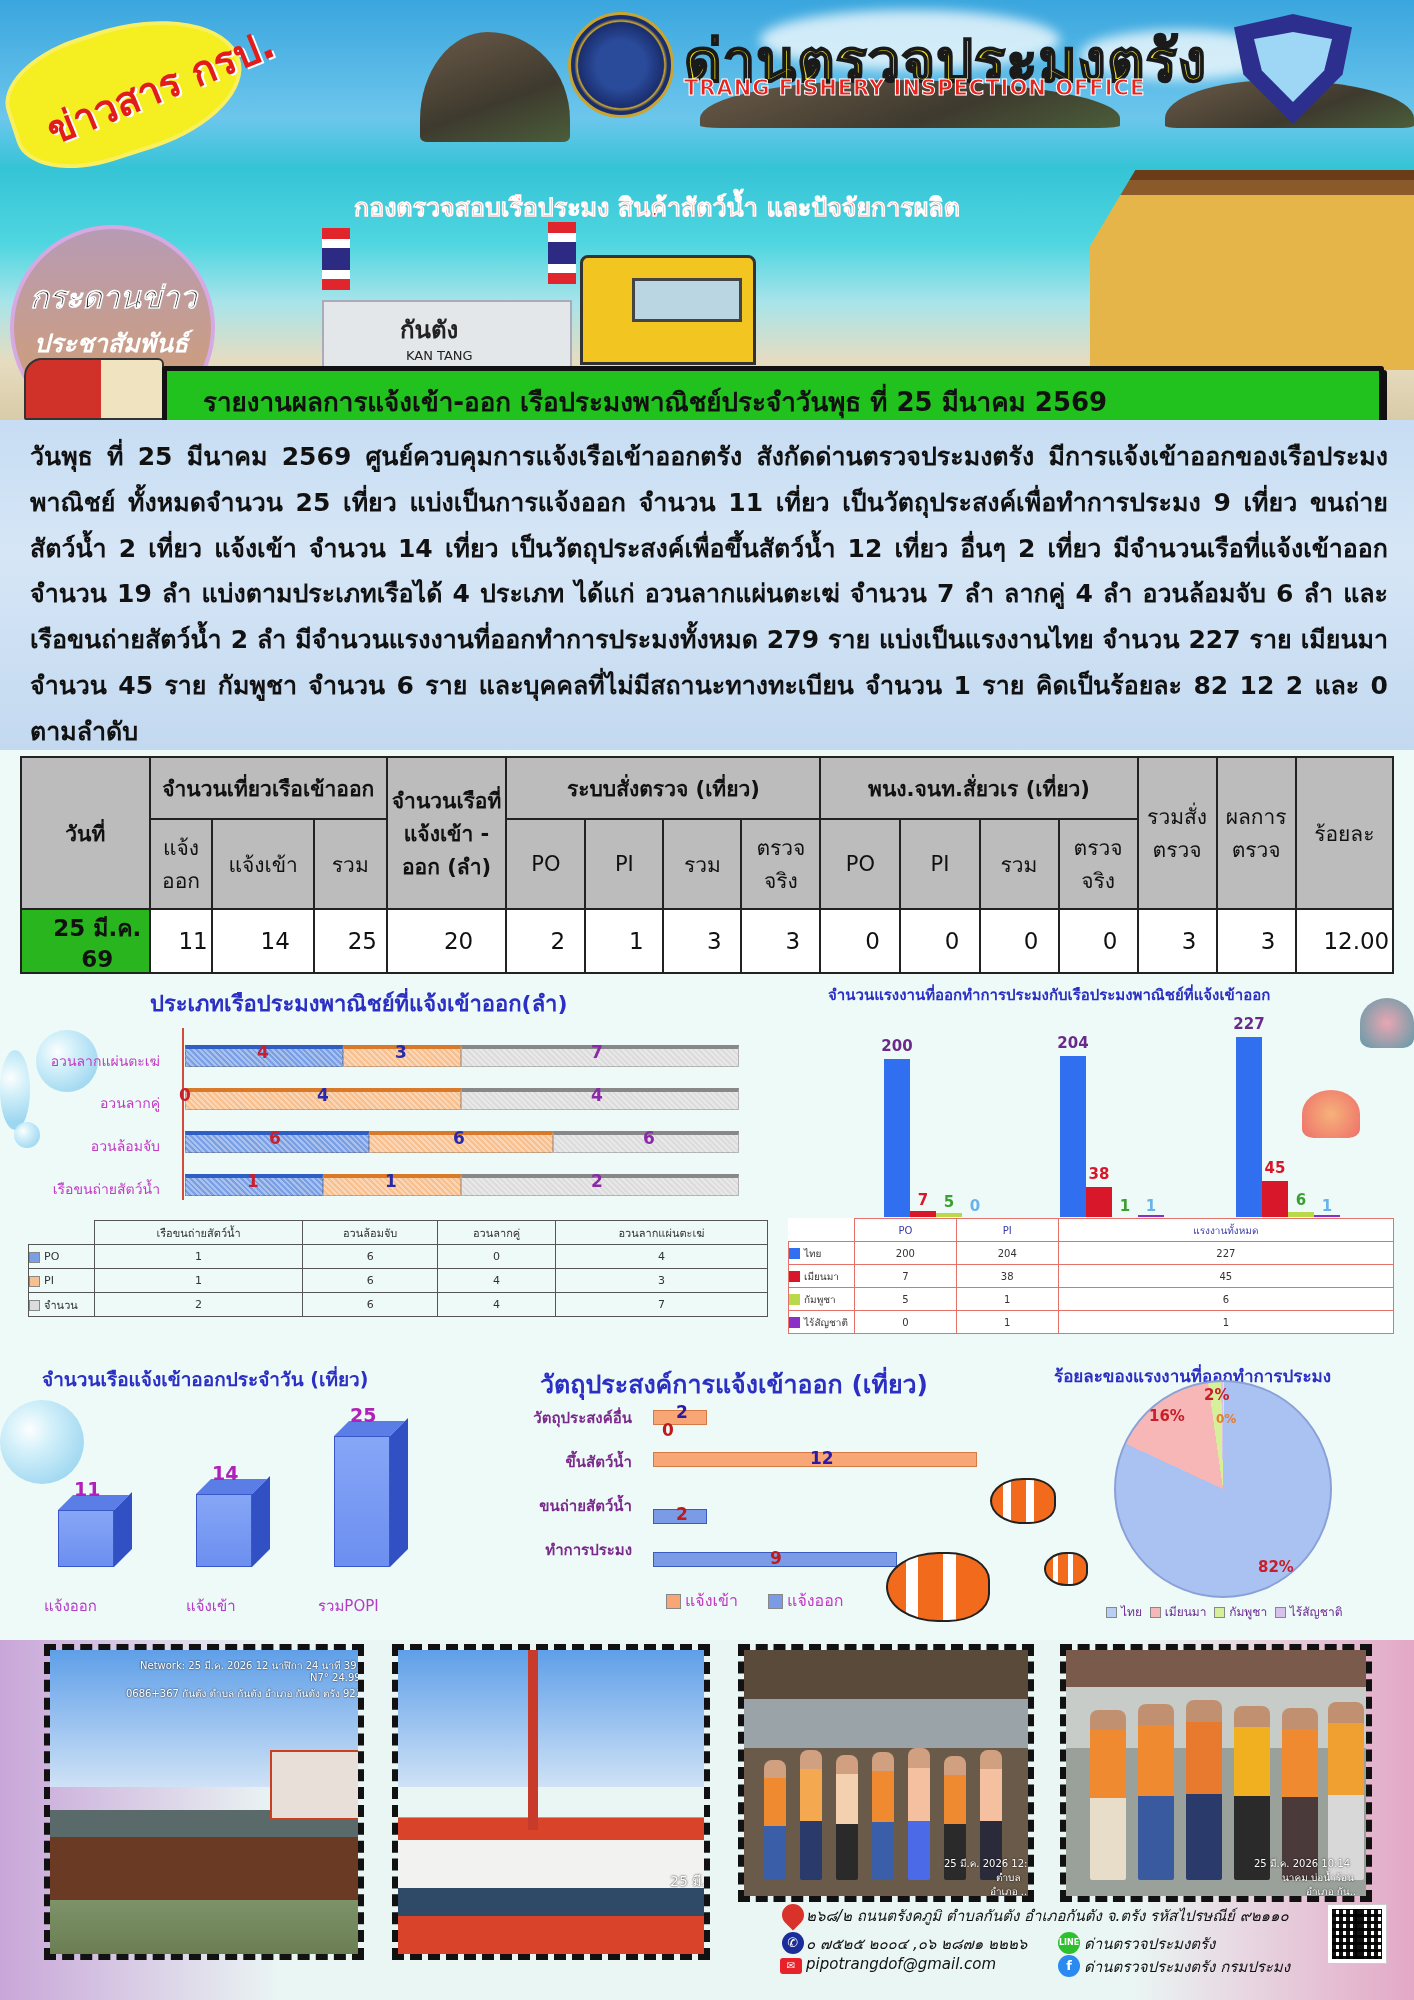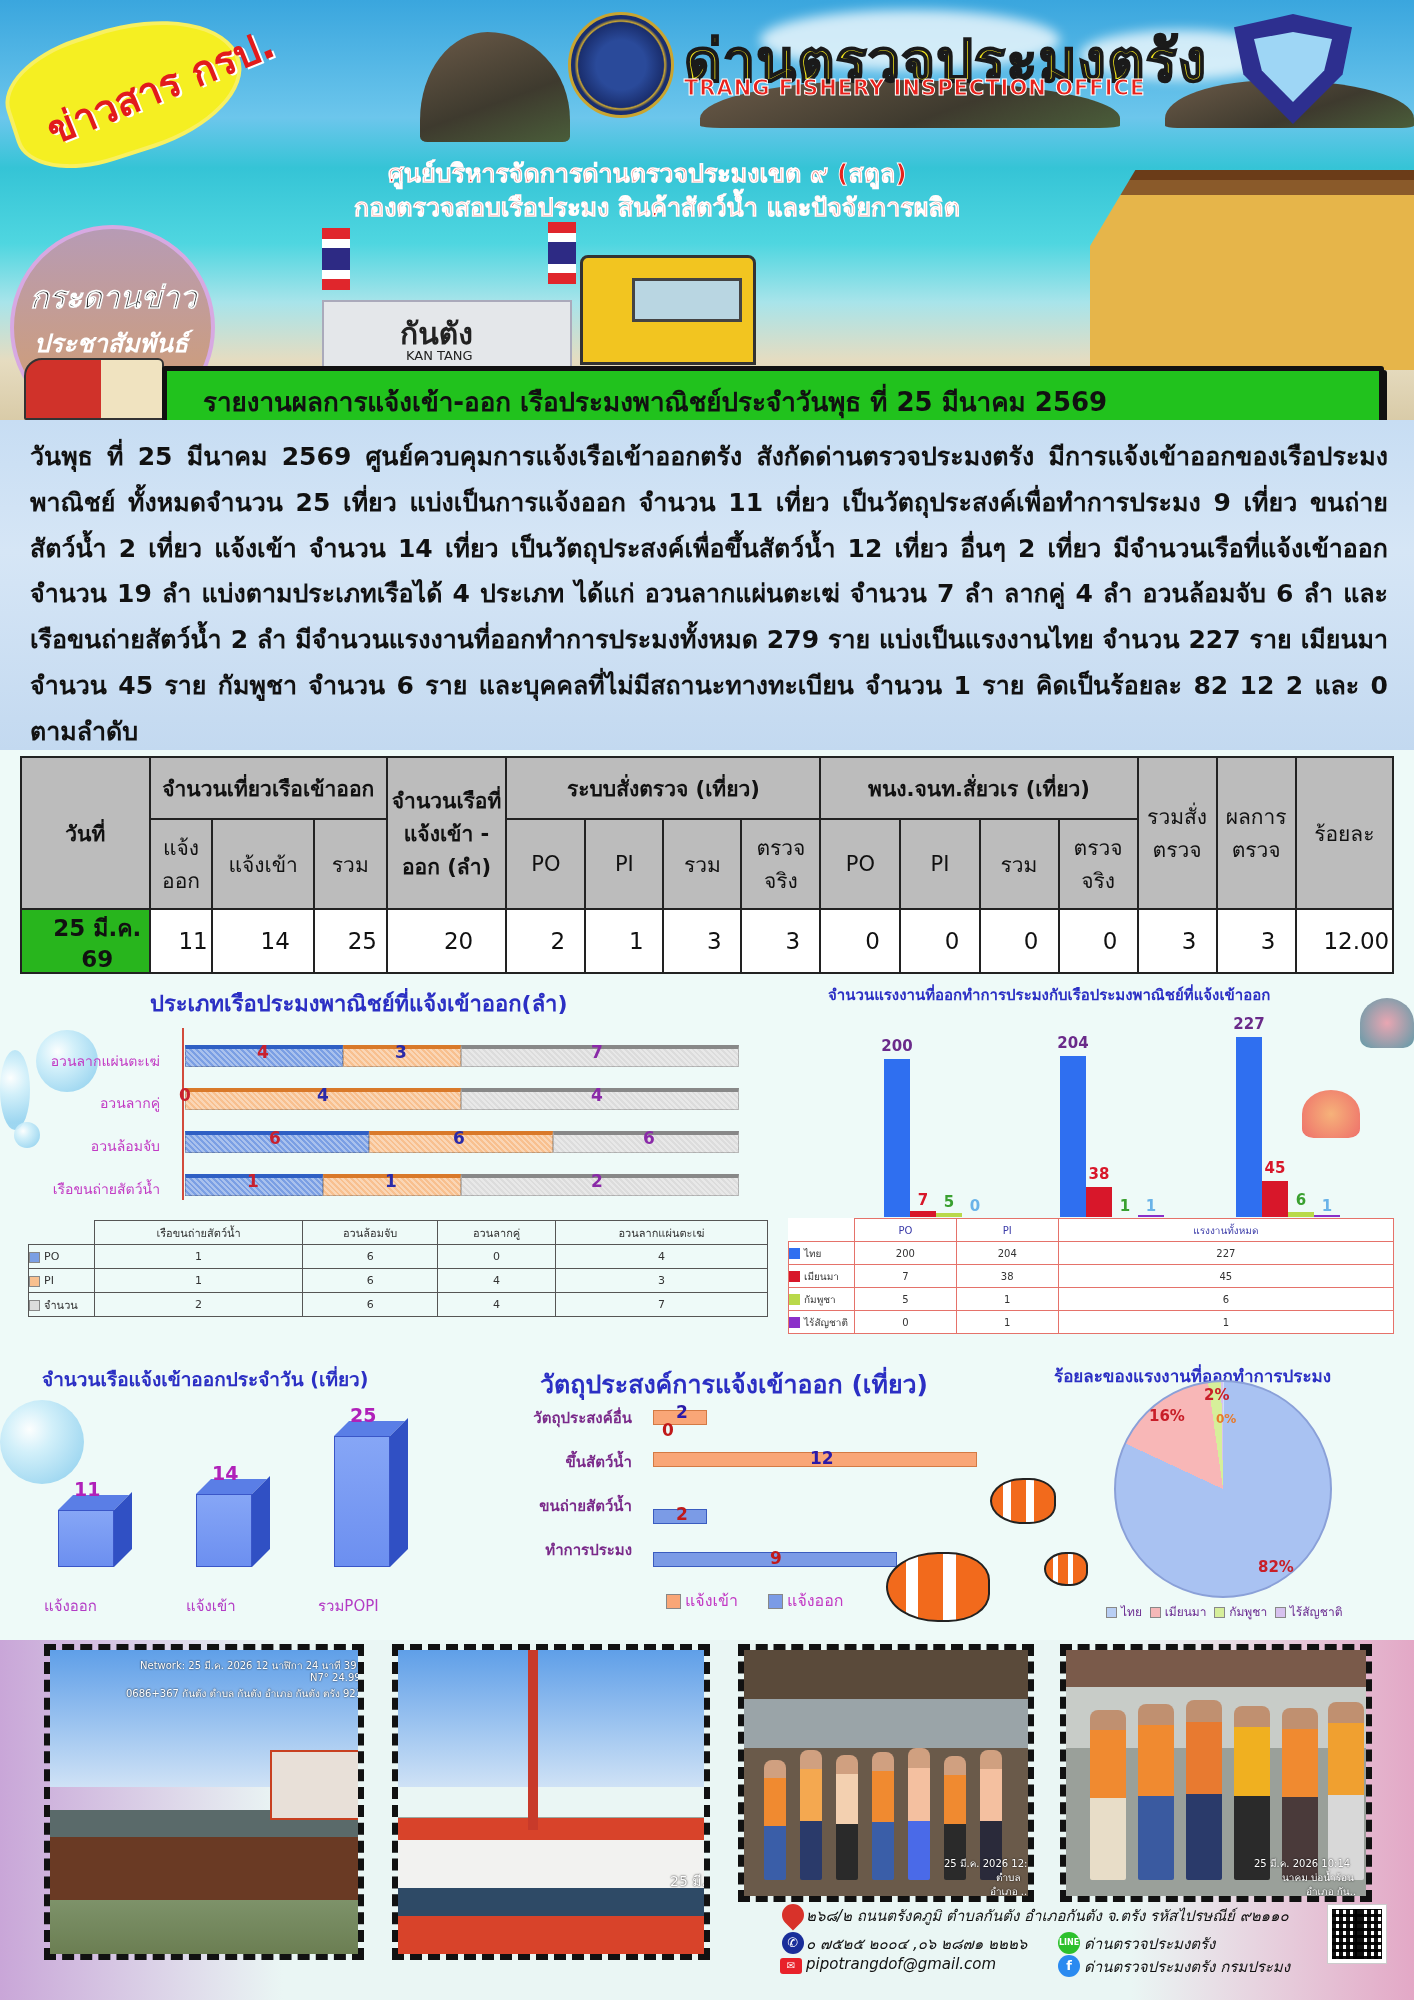--- a/index.html
+++ b/index.html
@@ -18,21 +18,21 @@
   .title-en { left: 684px; top: 76px; font-size: 21px; font-weight: bold; color: #e8221c; -webkit-text-stroke: 1px #fff; letter-spacing: 1px; white-space: nowrap; }
   .logo-shield { left: 1234px; top: 14px; width: 118px; height: 110px; background: #2d2f8f; clip-path: polygon(0 12%, 50% 0, 100% 12%, 92% 55%, 50% 100%, 8% 55%); }
   .logo-shield-inner { left: 1254px; top: 32px; width: 78px; height: 70px; background: #9ed6f5; clip-path: polygon(0 10%, 50% 0, 100% 10%, 90% 55%, 50% 100%, 10% 55%); }
   .sub1, .sub2 { font-size: 25px; font-weight: bold; color: #e8221c; -webkit-text-stroke: 0.8px #fff; white-space: nowrap; }
   .sub1 { left: 388px; top: 153px; }
   .sub2 { left: 322px; top: 187px; margin-left: 32px; }
   .station { left: 1090px; top: 170px; width: 324px; height: 200px; background: linear-gradient(180deg, #8a5a2a 0 8%, #e6b54a 8% 100%); border-top: 10px solid #6b3c18; clip-path: polygon(14% 0, 100% 0, 100% 100%, 0 100%, 0 38%); }
   .train { left: 580px; top: 255px; width: 176px; height: 110px; background: #f2c520; border: 3px solid #333; border-radius: 8px 8px 0 0; }
   .train-win { left: 632px; top: 278px; width: 110px; height: 44px; background: #b9d6e2; border: 3px solid #444; }
   .kantang-sign { left: 322px; top: 300px; width: 250px; height: 105px; background: #e4e7ea; border: 2px solid #aab; }
-  .kantang-th { left: 400px; top: 310px; font-size: 30px; font-weight: bold; color: #222; }
+  .kantang-th { left: 400px; top: 310px; font-size: 24px; font-weight: bold; color: #222; }
   .kantang-en { left: 406px; top: 348px; font-size: 13px; color: #222; }
   .flag { width: 28px; height: 62px; background: linear-gradient(180deg,#e0262c 0 17%,#fff 17% 33%,#2d2a84 33% 67%,#fff 67% 83%,#e0262c 83%); }
   .board-circle { left: 10px; top: 225px; width: 205px; height: 205px; border-radius: 50%; background: linear-gradient(180deg, #b79bb5, #d49e6a); border: 4px solid #d7a9e2; }
   .board-t1 { left: 30px; top: 272px; font-size: 31px; font-weight: bold; color: #111; -webkit-text-stroke: 0.6px #fff; font-style: italic; }
   .board-t2 { left: 34px; top: 323px; font-size: 25px; font-weight: bold; color: #fff; font-style: italic; }
   .train-icon { left: 24px; top: 358px; width: 140px; height: 62px; background: linear-gradient(90deg, #d0322a 0 55%, #f0e3c0 55%); border: 2px solid #333; border-radius: 18px 6px 2px 2px; }
 
   
   #banner { left: 162px; top: 366px; width: 1222px; height: 60px; background: #21c21d; border: 5px solid #111; border-radius: 3px; box-shadow: 3px 4px 0 #111; }
   #banner span { position: absolute; left: 36px; top: 10px; font-size: 26px; font-weight: bold; color: #111; white-space: nowrap; }
@@ -125,21 +125,20 @@
 
   <div class="abs badge-yellow"></div>
   <div class="abs badge-text">ข่าวสาร กรป.</div>
 
   <div class="abs logo-round"></div>
   <div class="abs title-th">ด่านตรวจประมงตรัง</div>
   <div class="abs title-en">TRANG FISHERY INSPECTION OFFICE</div>
   <div class="abs logo-shield"></div>
   <div class="abs logo-shield-inner"></div>
 
-  <div class="abs sub1">ศูนย์บริหารจัดการด่านตรวจประมงเขต ๙ (สตูล)</div>
   <div class="abs sub2">กองตรวจสอบเรือประมง สินค้าสัตว์น้ำ และปัจจัยการผลิต</div>
 
   <div class="abs station"></div>
   <div class="abs flag" style="left:322px;top:228px;"></div>
   <div class="abs flag" style="left:548px;top:222px;"></div>
   <div class="abs kantang-sign"></div>
   <div class="abs kantang-th">กันตัง</div>
   <div class="abs kantang-en">KAN TANG</div>
   <div class="abs train"></div>
   <div class="abs train-win"></div>

